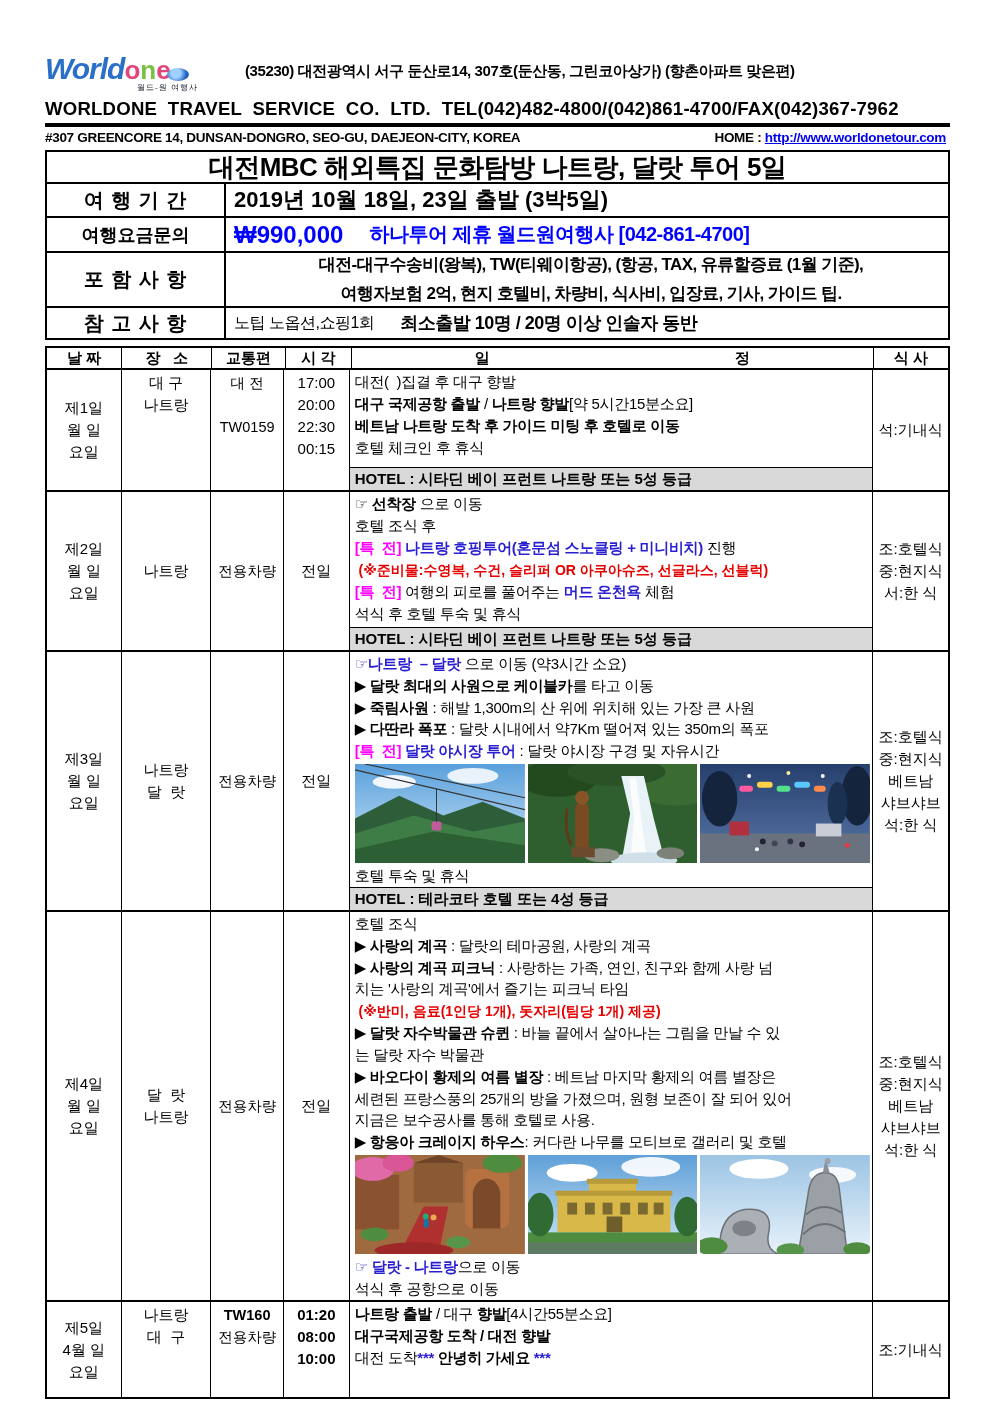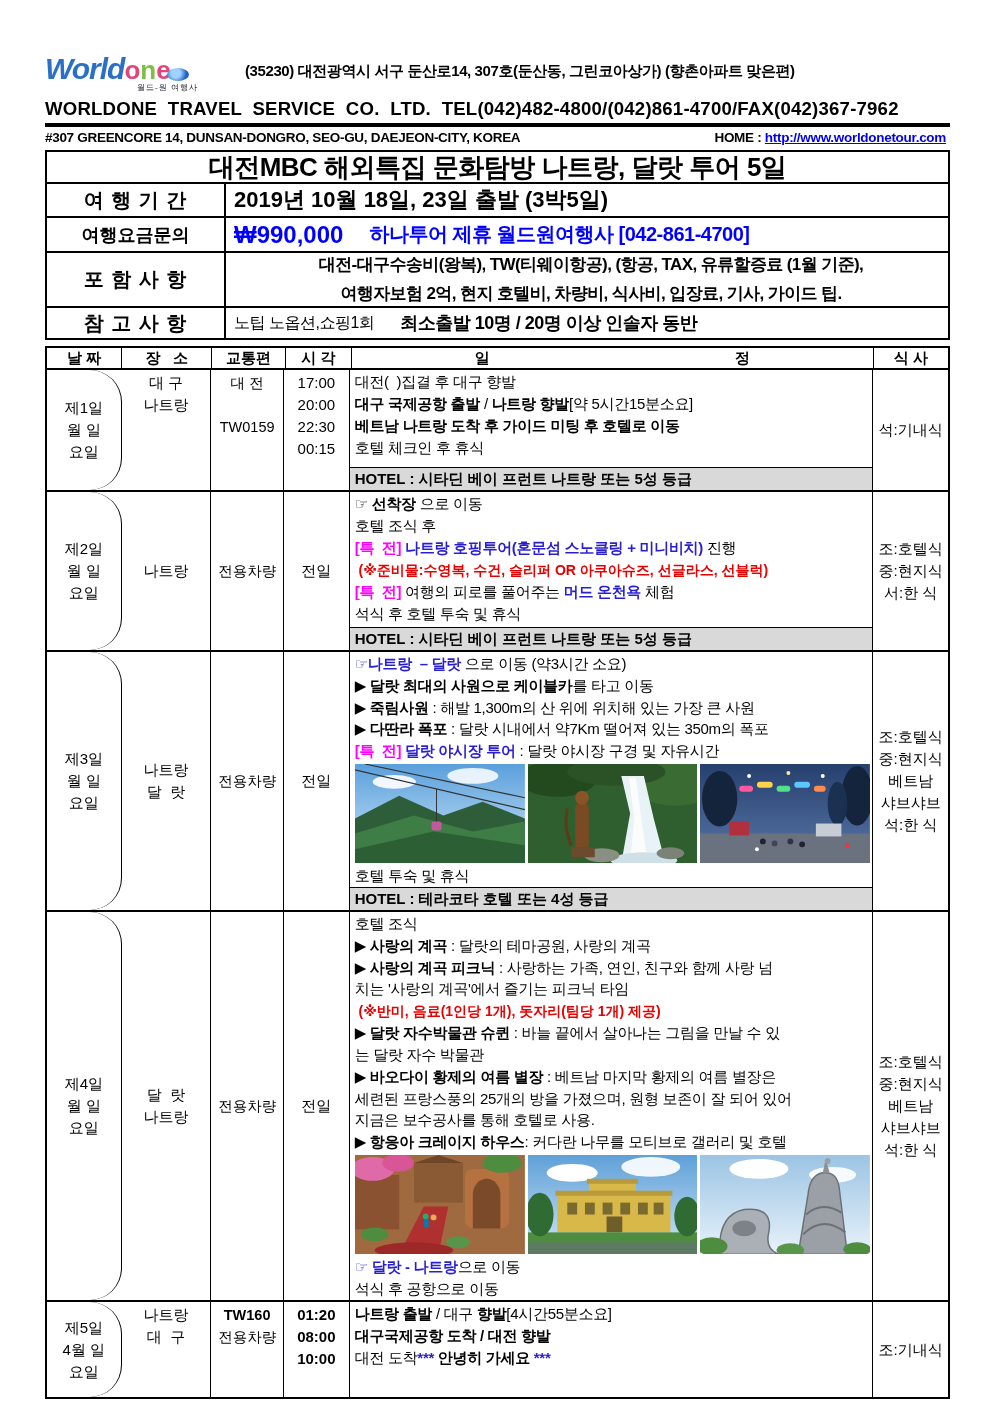--- a/index.html
+++ b/index.html
@@ -43,21 +43,21 @@
 
   
   .it-table{border:2px solid #000;margin-top:6px;}
   .t-hrow{display:flex;height:20px;border-bottom:2px solid #000;font-weight:bold;font-size:15px;}
   .t-h{display:flex;align-items:center;justify-content:center;border-right:1px solid #000;white-space:pre;}
   .t-h:last-child{border-right:none;}
   .t-h.split{justify-content:space-around;}
   .day-row{display:flex;border-bottom:2px solid #000;box-sizing:border-box;}
   .day-row:last-child{border-bottom:none;}
   .cell{border-right:1px solid #000;box-sizing:border-box;display:flex;flex-direction:column;overflow:hidden;}
-  .c-date{width:75px;align-items:center;justify-content:center;font-size:15px;line-height:22px;white-space:pre;border-radius:32px;}
+  .c-date{width:75px;align-items:center;justify-content:center;font-size:15px;line-height:22px;white-space:pre;}
   .c-place{width:90px;align-items:center;font-size:15px;line-height:22px;white-space:pre;}
   .c-trans{width:73px;align-items:center;font-size:14.5px;line-height:22px;white-space:pre;}
   .c-time{width:66px;align-items:center;font-size:15px;line-height:22px;}
   .c-body{width:526px;padding-top:1px;}
   .c-meal{width:75px;border-right:none;align-items:center;justify-content:center;font-size:15px;line-height:22px;white-space:pre;}
   .v-mid{justify-content:center;}
   .v-top{justify-content:flex-start;padding-top:2px;}
   .line{white-space:pre;overflow:hidden;line-height:22px;font-size:15px;padding-left:5px;letter-spacing:-0.3px;}
   .s-b{font-weight:bold;}
   .s-bl{font-weight:bold;color:#2a1fd0;}

